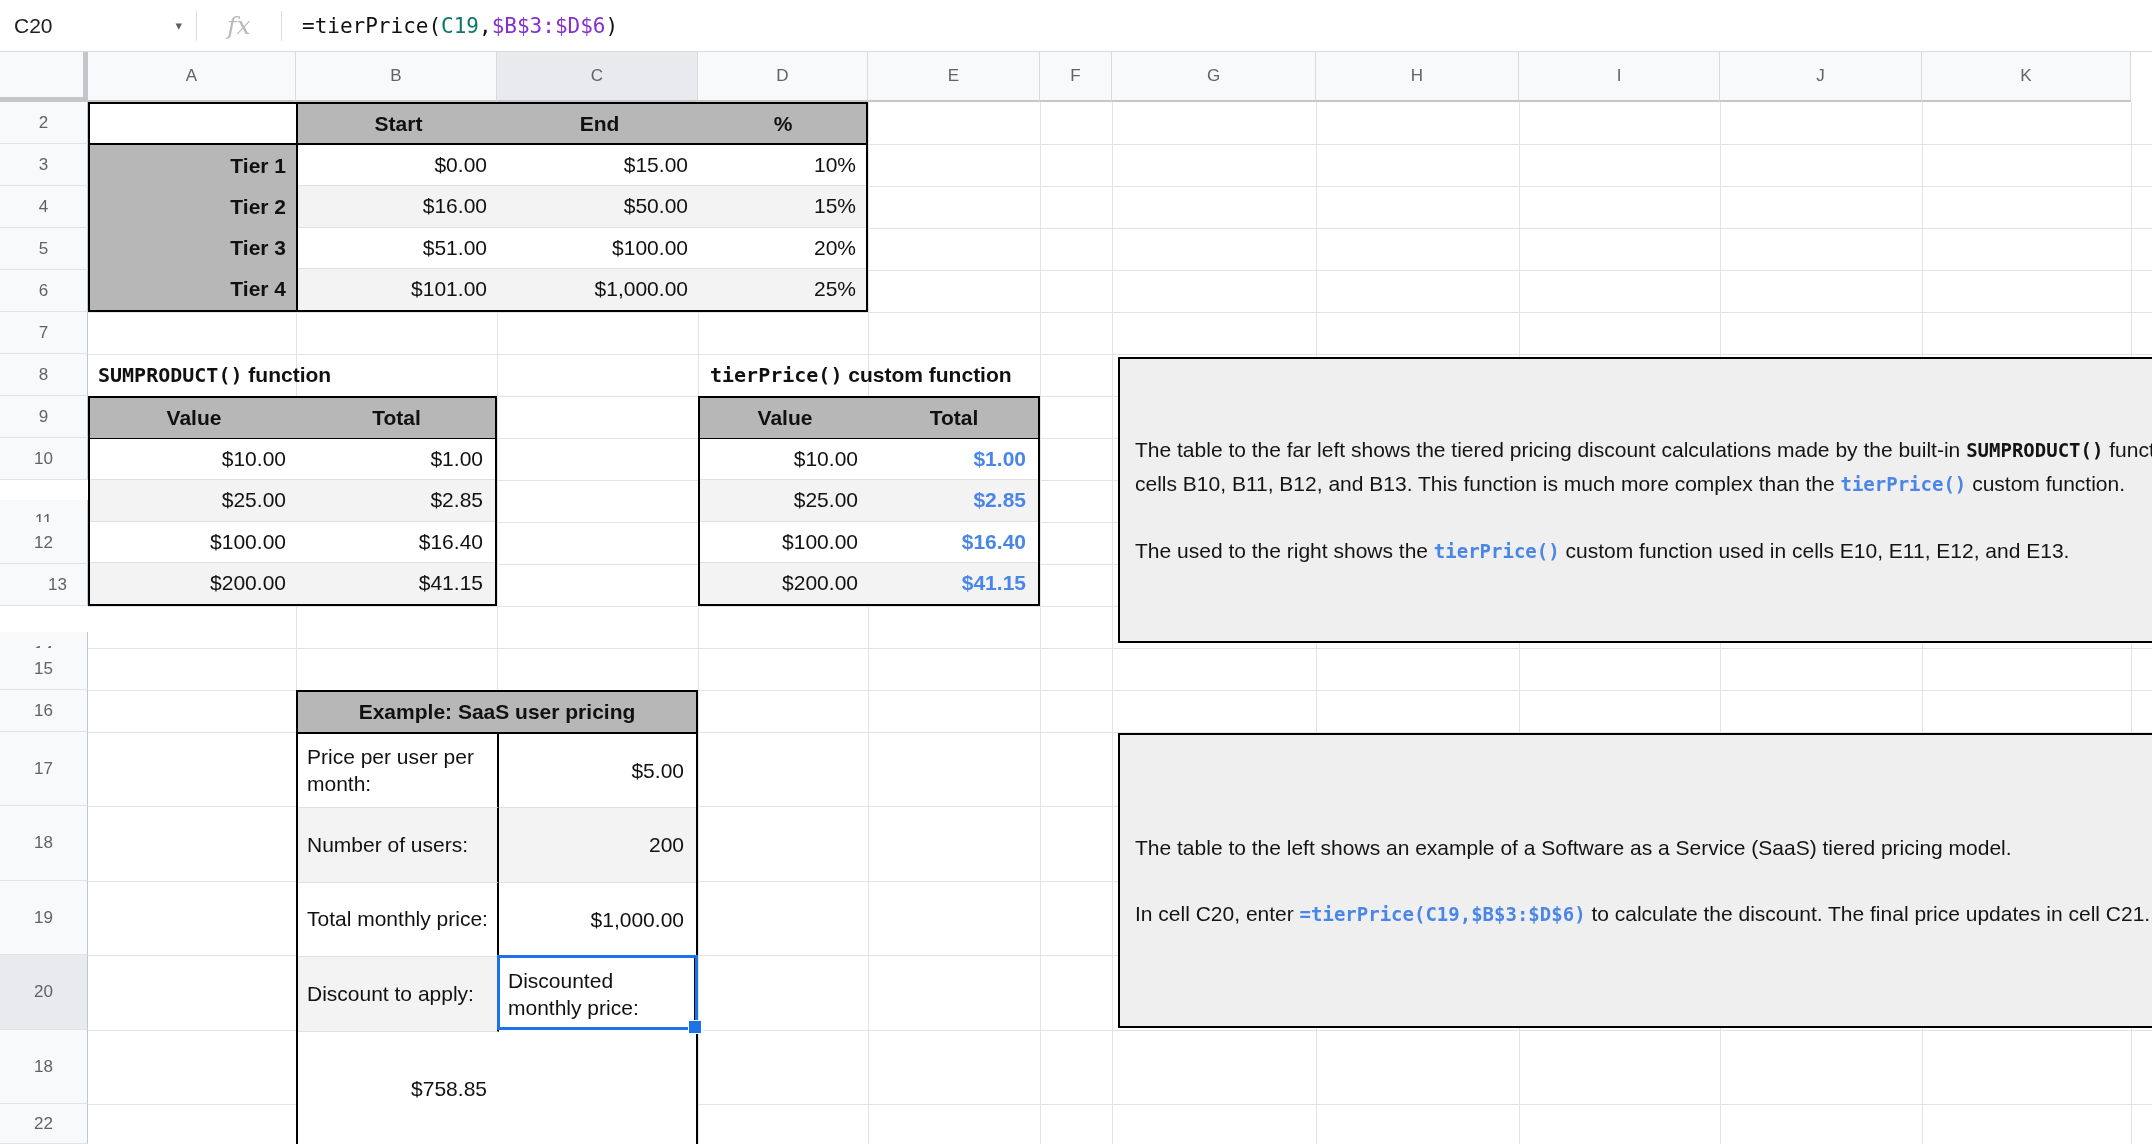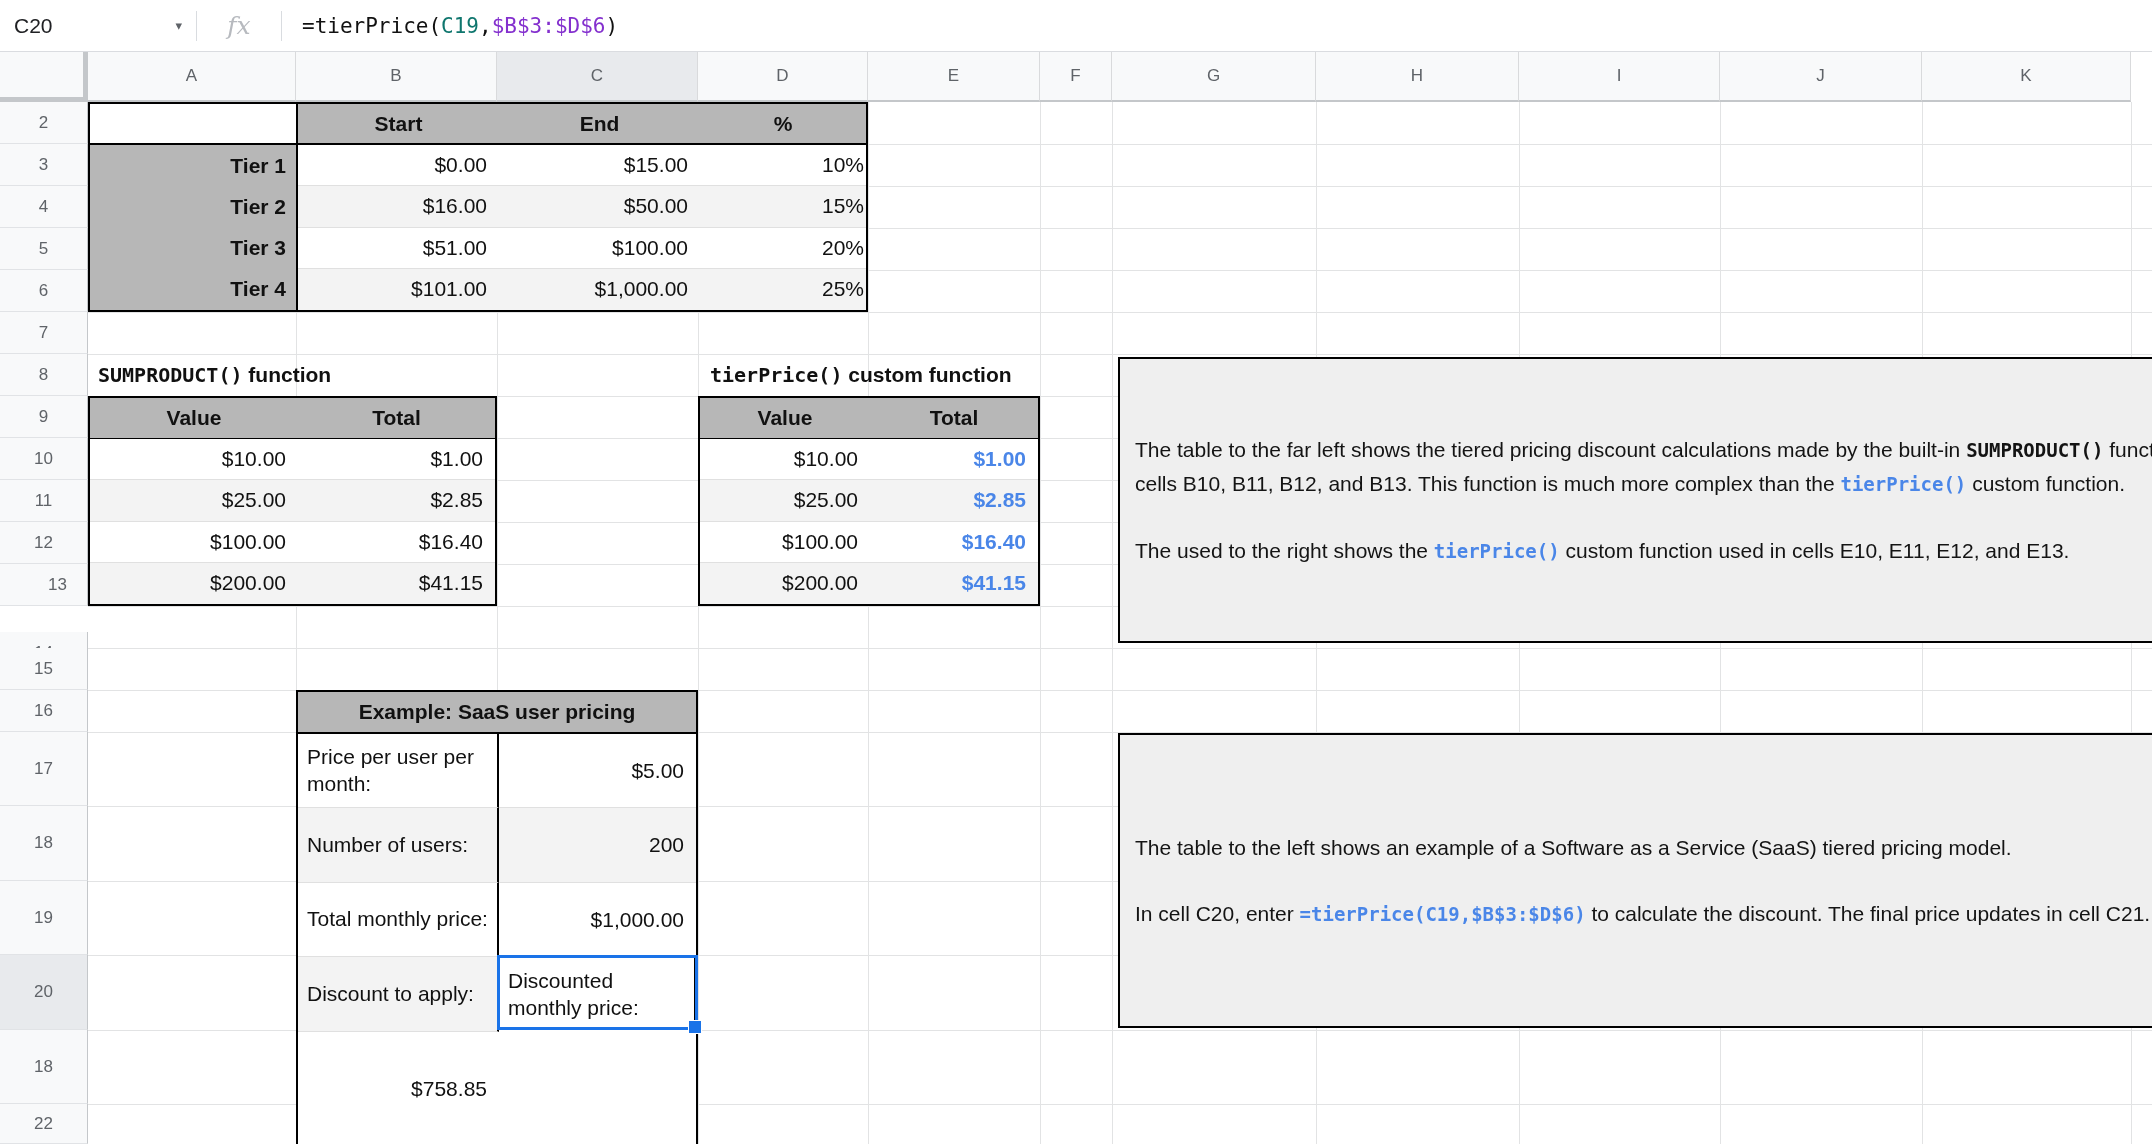--- a/index.html
+++ b/index.html
@@ -40,21 +40,21 @@
   .blue{color:#4a86e8;font-weight:700;}
 
   
   .tier{position:absolute;left:88px;top:102px;width:780px;height:210px;display:grid;
         grid-template-columns:208px 201px 201px 1fr;grid-template-rows:repeat(5,1fr);
         border:2px solid #000;box-sizing:border-box;background:#15803d;z-index:2;}
   .hd{background:#b7b7b7;font-weight:700;justify-content:center;border-bottom:2px solid #000;}
   .a2{background:#fff;border-right:2px solid #000;border-bottom:2px solid #000;}
   .tl{background:#b7b7b7;font-weight:700;justify-content:flex-end;padding-right:10px;
       border-right:2px solid #000;}
-  .pct{padding-right:2px;}
+  .pct{padding-right:10px;}
 
   
   .vt{position:absolute;top:396px;height:210px;display:grid;grid-template-rows:repeat(5,1fr);
       border:2px solid #000;box-sizing:border-box;background:#fff;z-index:2;}
   #sp-table{left:88px;width:409px;grid-template-columns:208px 1fr;}
   #tp-table{left:698px;width:342px;grid-template-columns:170px 1fr;}
   .vh{background:#b7b7b7;font-weight:700;justify-content:center;border-bottom:1px solid #000;}
 
   
   .sec-label{position:absolute;top:354px;height:42px;display:flex;align-items:center;
@@ -119,21 +119,21 @@
   <div id="rowheads">
       <div class="rowhead" style="top: 102px; height: 42px;">2</div>
       <div class="rowhead" style="top: 144px; height: 42px;">3</div>
       <div class="rowhead" style="top: 186px; height: 42px;">4</div>
       <div class="rowhead" style="top: 228px; height: 42px;">5</div>
       <div class="rowhead" style="top: 270px; height: 42px;">6</div>
       <div class="rowhead" style="top: 312px; height: 42px;">7</div>
       <div class="rowhead" style="top: 354px; height: 42px;">8</div>
       <div class="rowhead" style="top: 396px; height: 42px;">9</div>
       <div class="rowhead" style="top: 438px; height: 42px;">10</div>
-      <div class="rowhead" style="top: 480px; height: 42px; text-align: center;">11</div>
+      <div class="rowhead" style="top: 500px; height: 42px; text-align: center;">11</div>
       <div class="rowhead" style="top: 522px; height: 42px;">12</div>
       <div class="rowhead" style="top: 564px; height: 42px; padding-left: 28px;">13</div>
       <div class="rowhead" style="top: 632px; height: 42px; text-align: center;">14</div>
       <div class="rowhead" style="top: 648px; height: 42px;">15</div>
       <div class="rowhead" style="top: 690px; height: 42px;">16</div>
       <div class="rowhead" style="top: 732px; height: 74px;">17</div>
       <div class="rowhead" style="top: 806px; height: 75px;">18</div>
       <div class="rowhead" style="top: 881px; height: 74px;">19</div>
       <div class="rowhead hsel" style="top: 955px; height: 75px;">20</div>
       <div class="rowhead" style="top: 1030px; height: 74px;">18</div>

